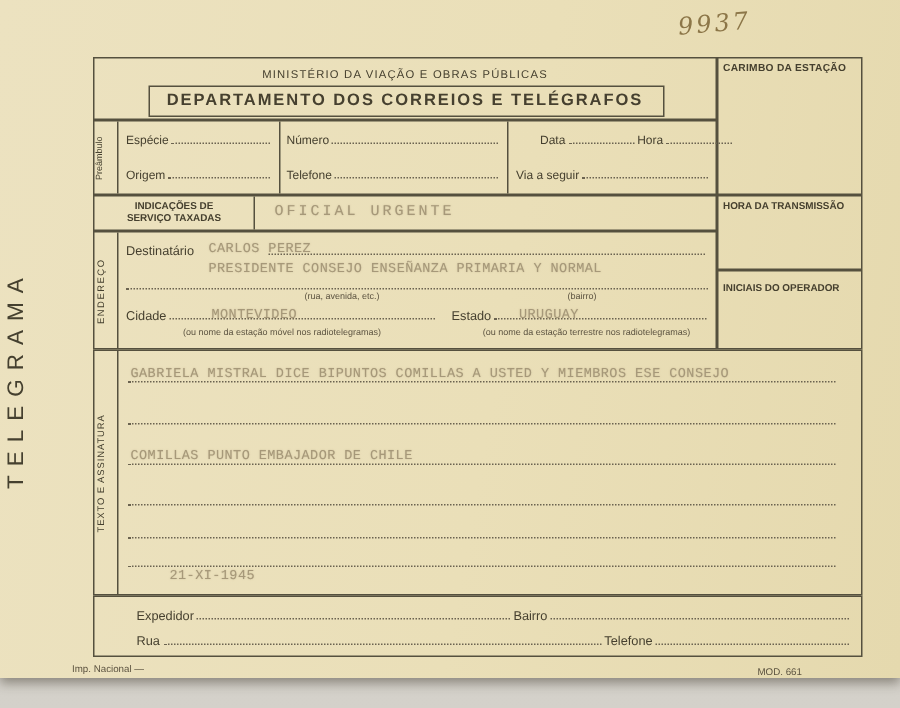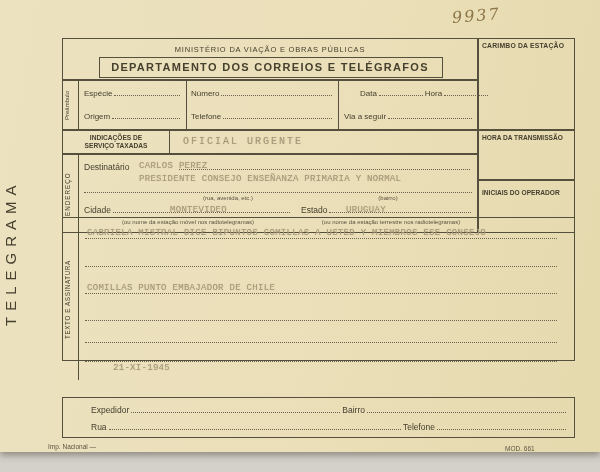--- a/index.html
+++ b/index.html
@@ -113,32 +113,32 @@
       <div class="typed" style="left:76px;top:19px;">PRESIDENTE CONSEJO ENSEÑANZA PRIMARIA Y NORMAL</div>
 
       <div class="dotline" style="left:21px;top:36px;width:388px;"></div>
       <div class="tinycap" style="left:70px;top:40px;width:190px;">(rua, avenida, etc.)</div>
       <div class="tinycap" style="left:270px;top:40px;width:110px;">(bairro)</div>
 
       <div class="field" style="left:21px;top:50px;width:208px;">
         <span class="name big">Cidade</span>
         <span class="dots"></span>
       </div>
-      <div class="typed" style="left:78px;top:50px;margin-left:29px;">MONTEVIDEO</div>
+      <div class="typed" style="left:78px;top:50px;">MONTEVIDEO</div>
       <div class="field" style="left:238px;top:50px;width:172px;">
         <span class="name big">Estado</span>
         <span class="dots"></span>
       </div>
       <div class="typed" style="left:283px;top:50px;">URUGUAY</div>
 
       <div class="tinycap" style="left:25px;top:64px;width:200px;">(ou nome da estação móvel nos radiotelegramas)</div>
       <div class="tinycap" style="left:238px;top:64px;width:180px;">(ou nome da estação terrestre nos radiotelegramas)</div>
     </div>
 
-    <div class="box" style="left:62px;top:217px;width:513px;height:144px;">
+    <div class="box" style="left:62px;top:233px;width:513px;height:164px;">
       <div class="vsep" style="left:15px;top:0;height:162px;"></div>
       <div class="vlabel" style="left:1px;top:10px;width:13px;height:144px;font-size:6.3px;letter-spacing:.6px;">TEXTO E ASSINATURA</div>
 
       <div class="dotline" style="left:22px;top:19px;width:472px;"></div>
       <div class="dotline" style="left:22px;top:47px;width:472px;"></div>
       <div class="dotline" style="left:22px;top:74px;width:472px;"></div>
       <div class="dotline" style="left:22px;top:101px;width:472px;"></div>
       <div class="dotline" style="left:22px;top:123px;width:472px;"></div>
       <div class="dotline" style="left:22px;top:142px;width:472px;"></div>
 

